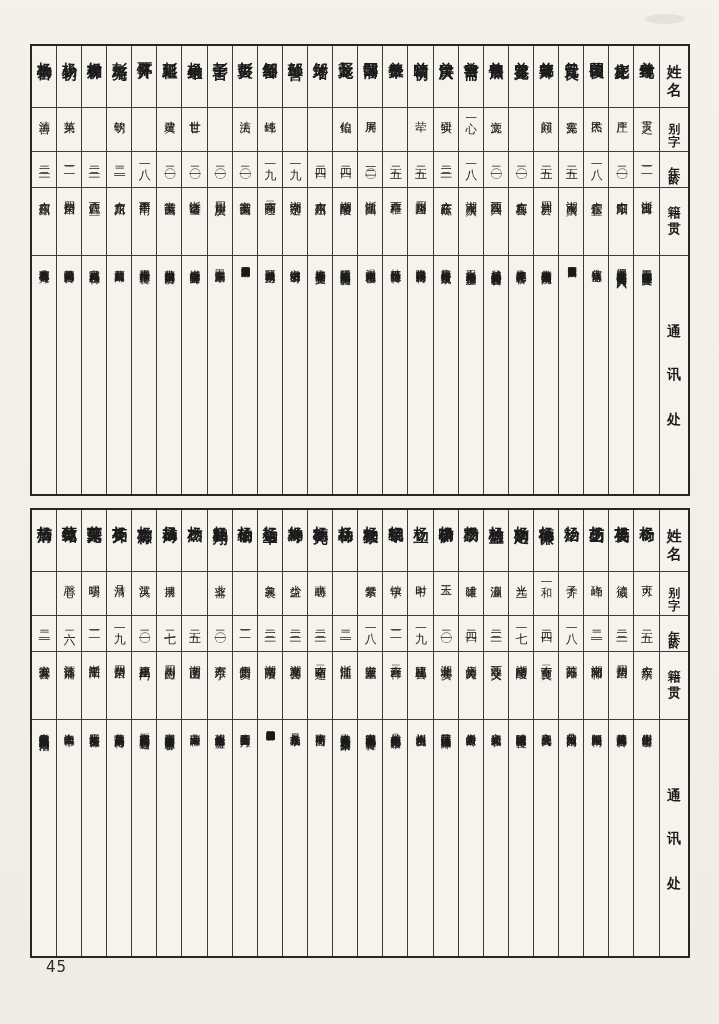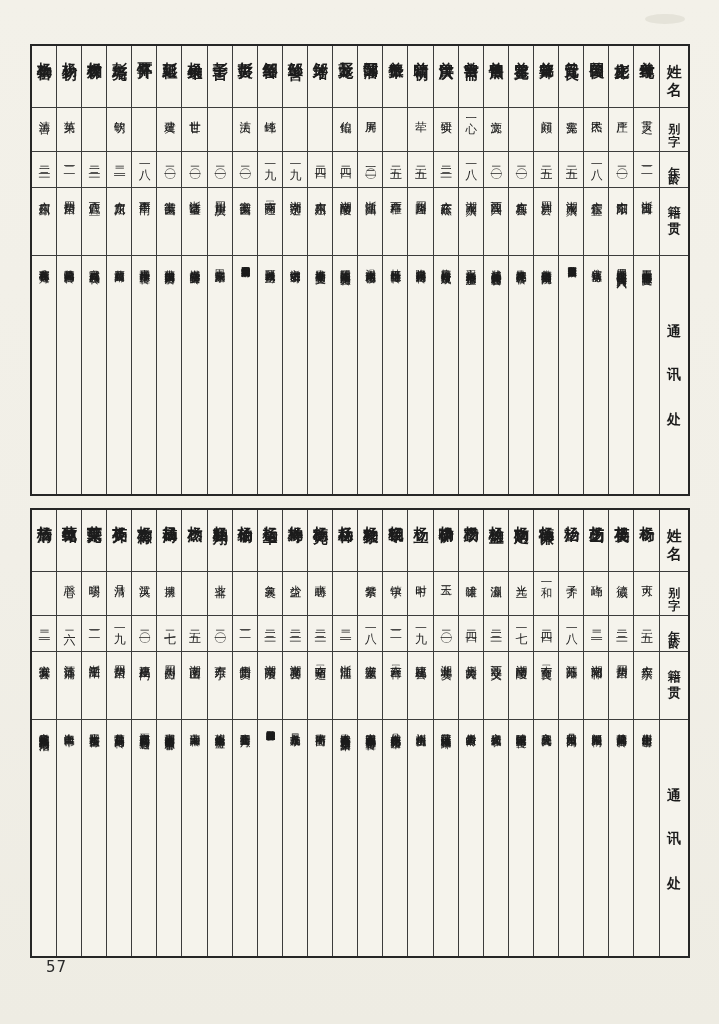--- a/index.html
+++ b/index.html
@@ -995,16 +995,16 @@
         </div>
     <div class="cell origin">
           <span class="vtxt">安徽寿县</span>
         </div>
     <div class="cell address">
           <span class="vtxt">安徽蚌埠正阳关八坊街杨宅︵政治︶</span>
         </div>
   </div>
 </div>
 
-  <div class="page-number">57</div>
+  <div class="page-number">45</div>
 
   <div class="smudge" style="left:645px;top:14px;width:40px;height:10px;"></div>
 </div>
 
 </body></html>

